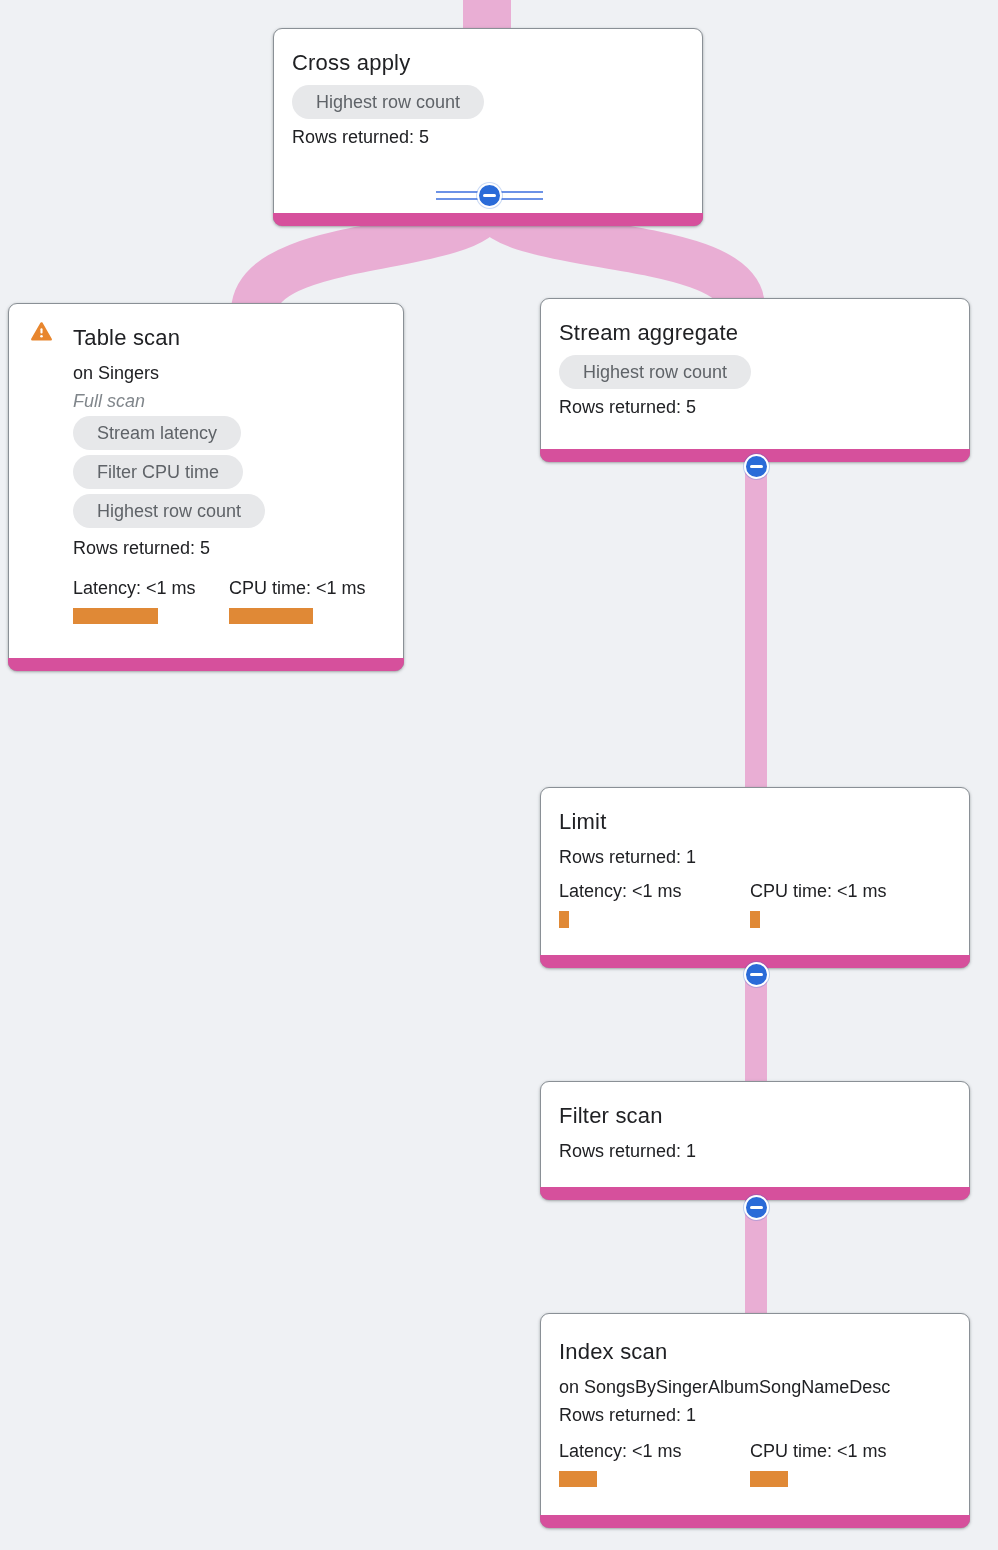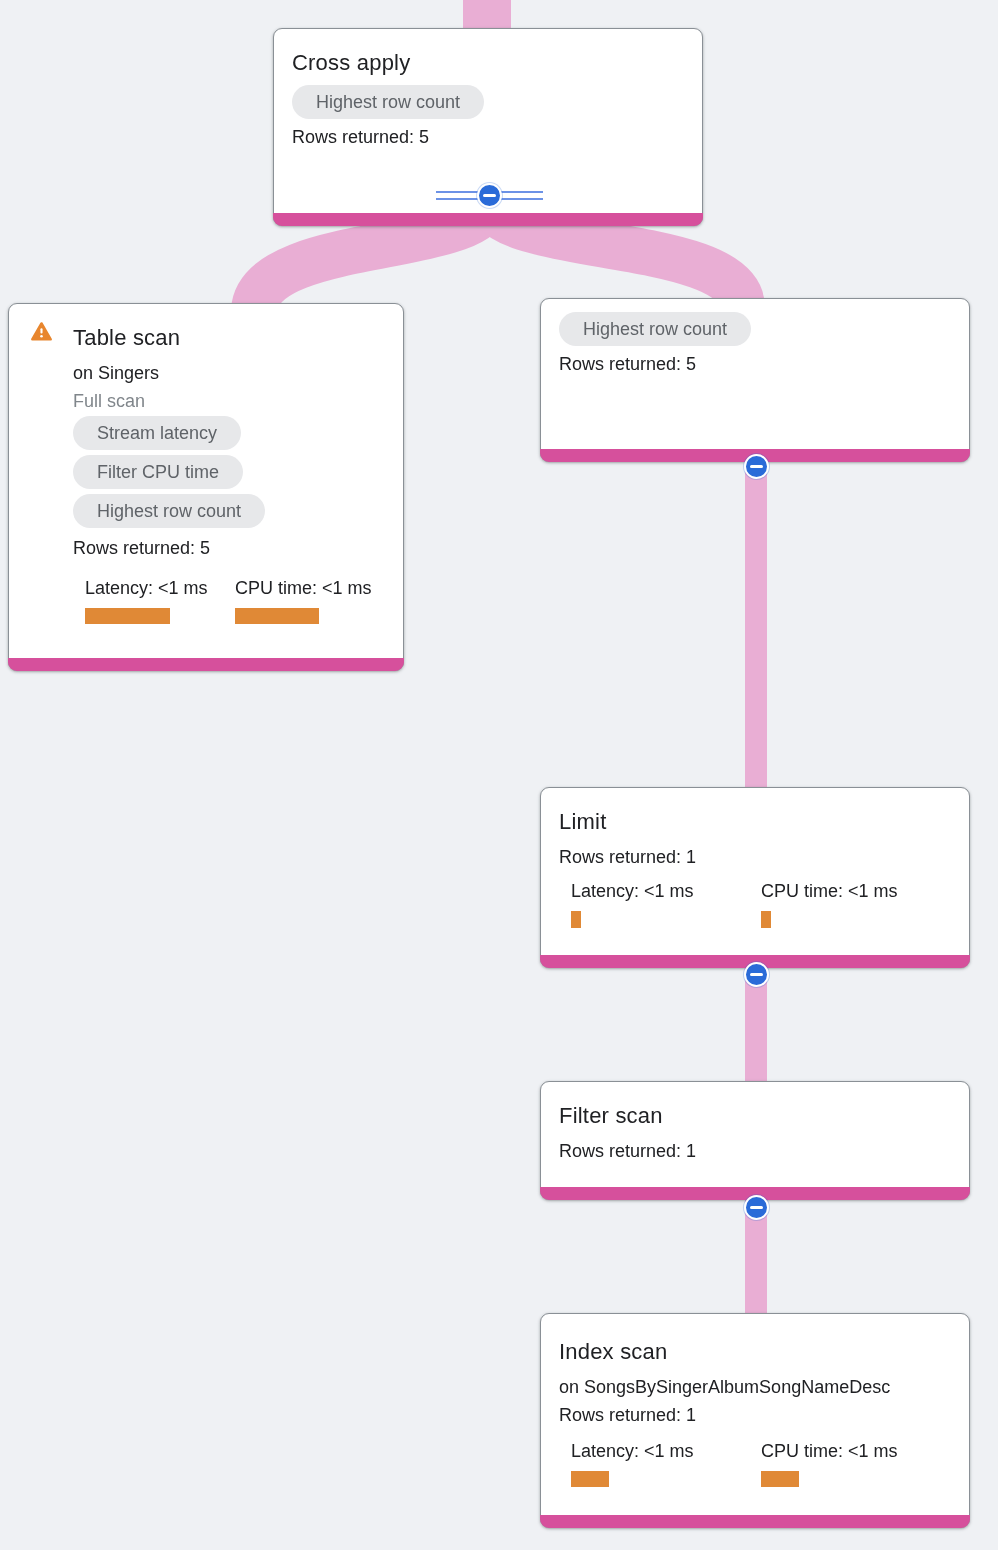--- a/index.html
+++ b/index.html
@@ -15,25 +15,25 @@
   .edges{position:absolute;left:0;top:0;z-index:0;}
   .card{position:absolute;background:#fff;border:1px solid var(--card-border);border-radius:9px;
         box-shadow:0 1px 2px rgba(60,64,67,.3),0 1px 3px 1px rgba(60,64,67,.12);z-index:1;}
   .accent{position:absolute;left:-1px;right:-1px;bottom:-1px;height:13px;
           background:var(--accent-pink);border-radius:0 0 9px 9px;}
   .card-body{padding:12px 18px 0;}
   .card-body.with-icon{padding-left:64px;}
   .warning{position:absolute;left:20px;top:16px;}
   .title{font-size:22px;line-height:28px;font-weight:500;letter-spacing:.2px;margin:8px 0 8px;color:var(--text-primary);}
   .line{font-size:18px;line-height:26px;margin:2px 0;color:var(--text-primary);}
-  .muted{color:var(--text-muted);}
+  .muted{color:var(--text-muted);font-style:italic;}
   .chip-row{margin:1px 0 5px;}
   .chip{display:inline-block;background:var(--chip-bg);color:var(--chip-text);
         font-size:18px;line-height:24px;padding:5px 24px;border-radius:18px;}
-  .metrics{display:flex;margin-top:14px;margin-left:12px;}
+  .metrics{display:flex;margin-top:14px;}
   .metric{width:191px;}
   .metric-label{font-size:18px;line-height:26px;color:var(--text-primary);}
   .bar{height:16px;background:var(--bar-orange);margin-top:7px;}
   .collapse{position:absolute;width:25px;height:25px;border-radius:50%;
             background:var(--collapse-blue);border:2.5px solid #fff;z-index:3;cursor:pointer;
             display:flex;align-items:center;justify-content:center;
             box-shadow:0 0 0 1px rgba(42,107,216,.25);}
   .minus{display:block;width:13px;height:3px;background:#fff;border-radius:2px;}
   .stripes{position:absolute;left:436px;top:188px;width:107px;height:15px;z-index:2;
            background:linear-gradient(to bottom,#fff 0 3px,var(--stripe-blue) 3px 5px,
@@ -95,20 +95,21 @@
           <div class="metric-label">CPU time: &lt;1 ms</div>
           <div class="bar" style="width: 84px;"></div>
         </div>
       </div>
     </div>
     <div class="accent"></div>
   </section>
 
   <section class="card" style="left:540px;top:298px;width:430px;height:164px">
     <div class="card-body">
+      <h2 class="title">Stream aggregate</h2>
       <div class="chip-row">
         <span class="chip">Highest row count</span>
       </div>
       <div class="line">Rows returned: 5</div>
     </div>
     <div class="accent"></div>
   </section>
 
   <section class="card" style="left:540px;top:787px;width:430px;height:181px">
     <div class="card-body">

